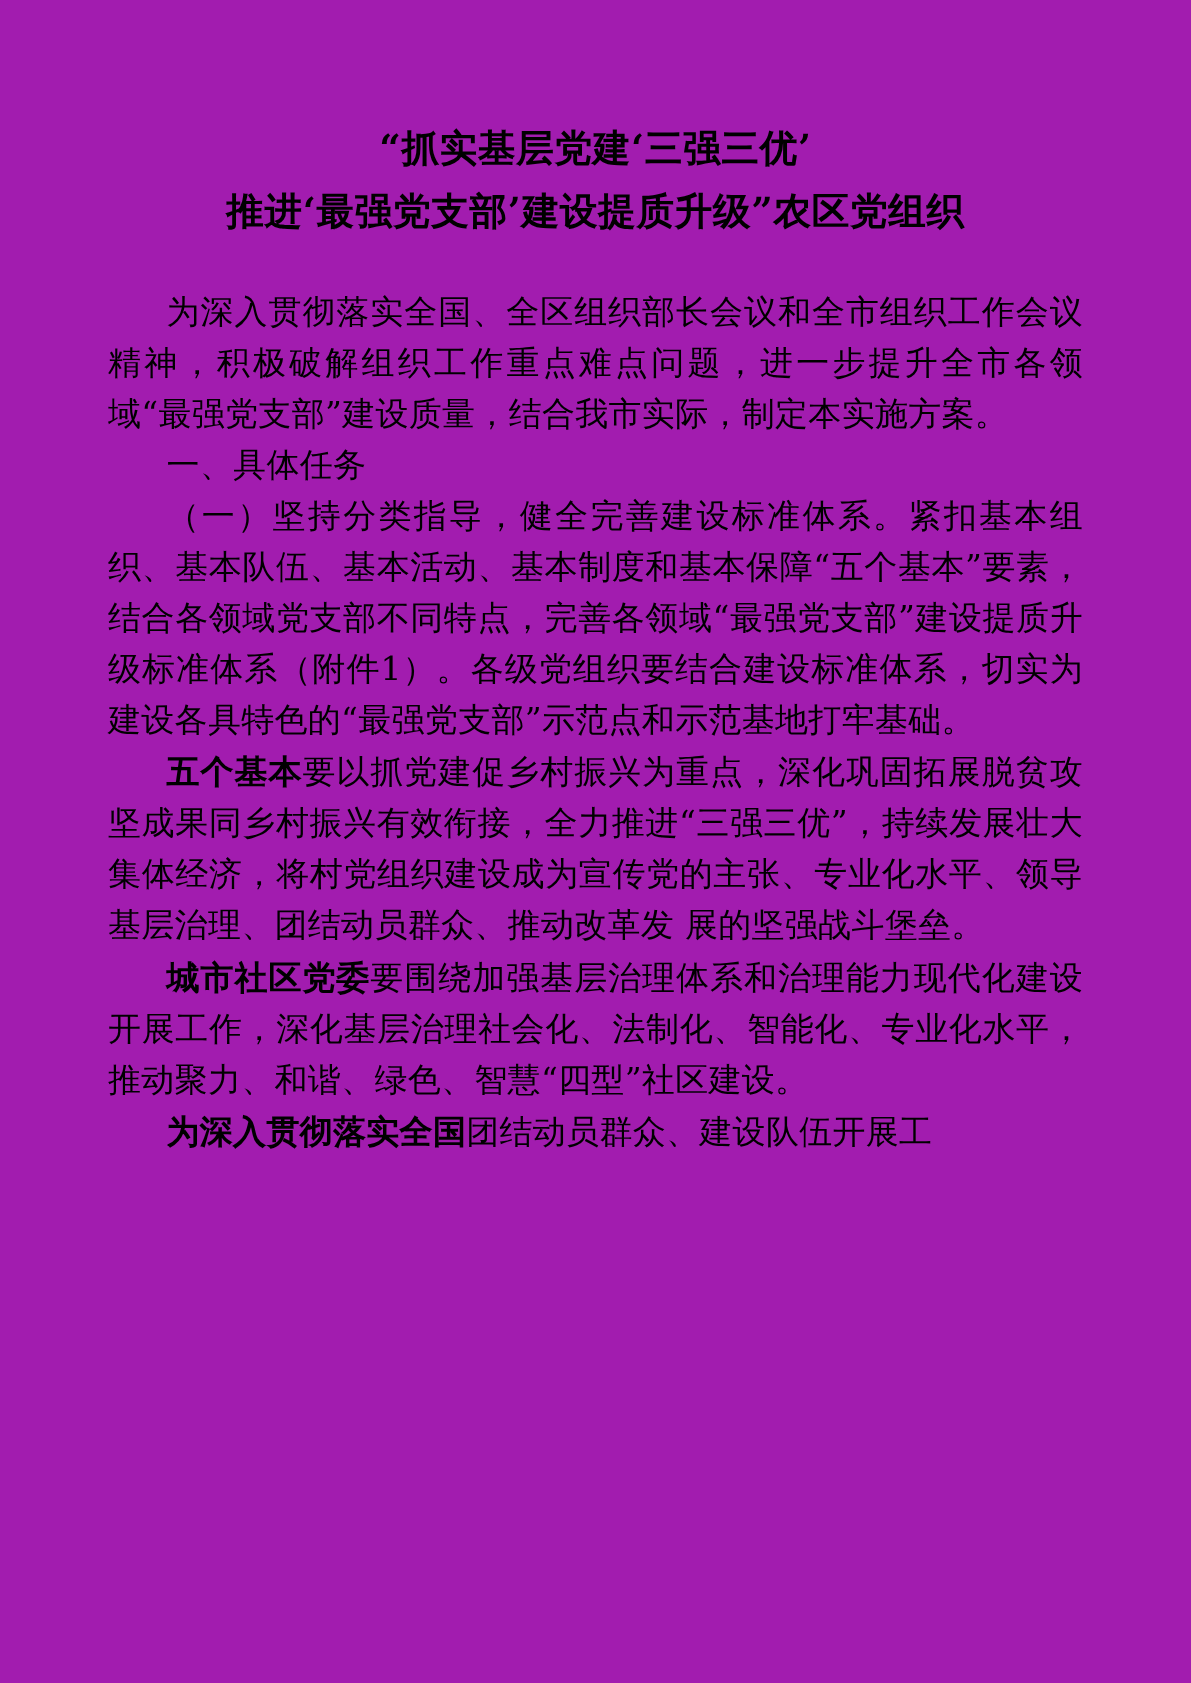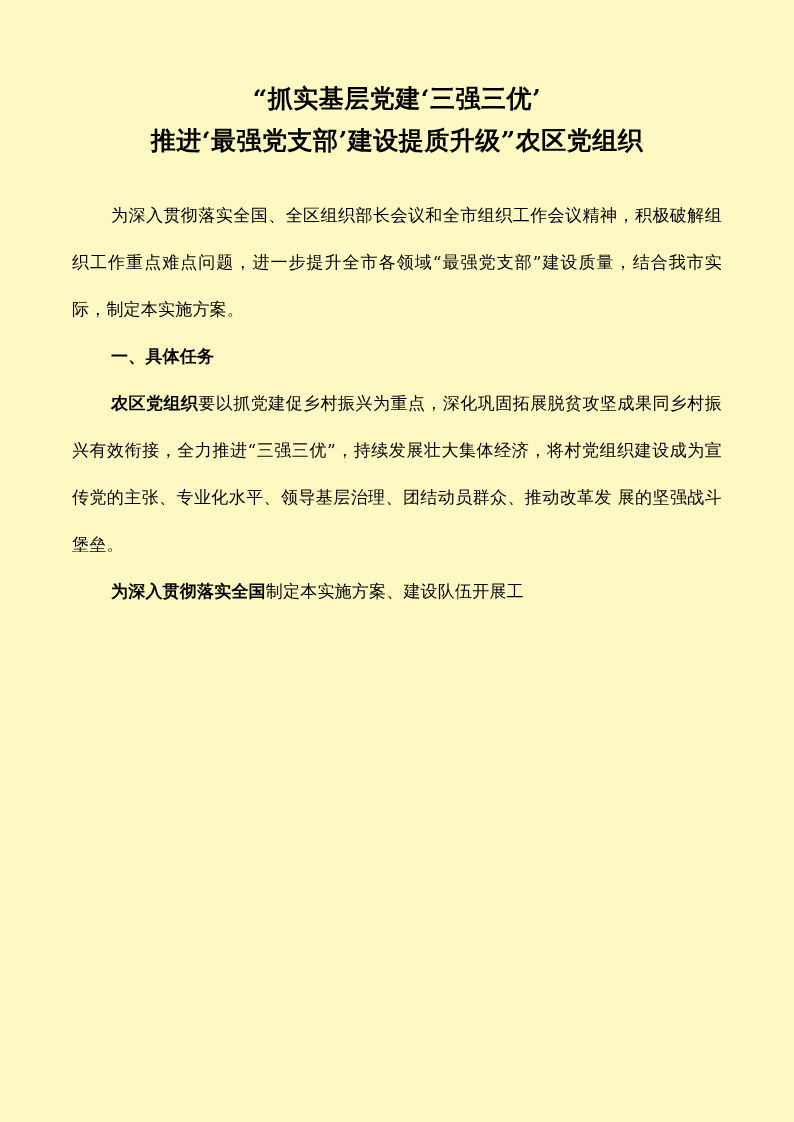--- a/index.html
+++ b/index.html
@@ -3,21 +3,21 @@
 <meta charset="utf-8">
 <style>
   html, body {
     margin: 0;
     padding: 0;
     background: #ffffff;
   }
   .page {
     width: 794px;
     height: 1122px;
-    background: #fef9c3;
+    background: #a21caf;
     position: relative;
     box-sizing: border-box;
     padding: 78px 72px 0 72px;
     font-family: "DejaVu Serif", "Liberation Serif", serif;
     color: #000000;
     overflow: hidden;
   }
   .doc-title {
     text-align: center;
     font-size: 25px;
@@ -28,32 +28,32 @@
     font-family: "DejaVu Serif", "Liberation Serif", serif;
   }
   .doc-title .line {
     display: block;
     white-space: nowrap;
   }
   .body-block {
     margin-top: 30px;
   }
   p.para {
-    font-size: 17px;
-    line-height: 47px;
+    font-size: 22px;
+    line-height: 34px;
     margin: 0;
     text-align: justify;
     text-justify: inter-ideograph;
     letter-spacing: 0.2px;
   }
   p.indent {
     text-indent: 39px;
   }
   p.heading {
-    font-weight: bold;
+    font-weight: normal;
     text-indent: 39px;
   }
   .lead {
     font-weight: bold;
   }
 </style>
 </head>
 <body>
 
 <div class="page">
@@ -62,20 +62,22 @@
     <span class="line">“抓实基层党建‘三强三优’</span>
     <span class="line">推进‘最强党支部’建设提质升级”农区党组织</span>
   </div>
 
   <div class="body-block">
 
     <p class="para indent">为深入贯彻落实全国、全区组织部长会议和全市组织工作会议精神，积极破解组织工作重点难点问题，进一步提升全市各领域“最强党支部”建设质量，结合我市实际，制定本实施方案。</p>
 
     <p class="para heading">一、具体任务</p>
 
+    <p class="para indent">（一）坚持分类指导，健全完善建设标准体系。紧扣基本组织、基本队伍、基本活动、基本制度和基本保障“五个基本”要素，结合各领域党支部不同特点，完善各领域“最强党支部”建设提质升级标准体系（附件1）。各级党组织要结合建设标准体系，切实为建设各具特色的“最强党支部”示范点和示范基地打牢基础。</p>
 
-    <p class="para indent"><span class="lead">农区党组织</span><span>要以抓党建促乡村振兴为重点，深化巩固拓展脱贫攻坚成果同乡村振兴有效衔接，全力推进“三强三优”，持续发展壮大集体经济，将村党组织建设成为宣传党的主张、专业化水平、领导基层治理、团结动员群众、推动改革发 展的坚强战斗堡垒。</span></p>
+    <p class="para indent"><span class="lead">五个基本</span><span>要以抓党建促乡村振兴为重点，深化巩固拓展脱贫攻坚成果同乡村振兴有效衔接，全力推进“三强三优”，持续发展壮大集体经济，将村党组织建设成为宣传党的主张、专业化水平、领导基层治理、团结动员群众、推动改革发 展的坚强战斗堡垒。</span></p>
 
+    <p class="para indent"><span class="lead">城市社区党委</span><span>要围绕加强基层治理体系和治理能力现代化建设开展工作，深化基层治理社会化、法制化、智能化、专业化水平，推动聚力、和谐、绿色、智慧“四型”社区建设。</span></p>
 
-    <p class="para indent"><span class="lead">为深入贯彻落实全国</span><span>制定本实施方案、建设队伍开展工</span></p>
+    <p class="para indent"><span class="lead">为深入贯彻落实全国</span><span>团结动员群众、建设队伍开展工</span></p>
 
   </div>
 </div>
 
 </body></html>

